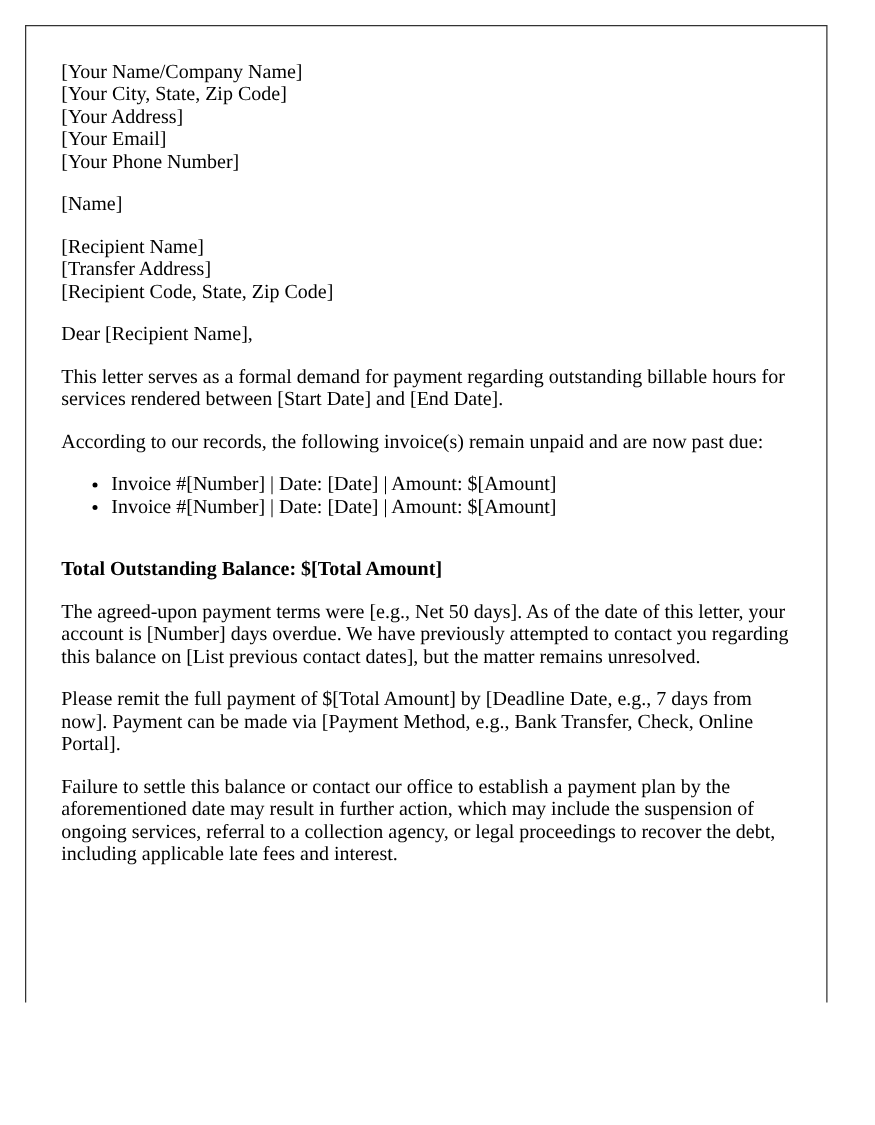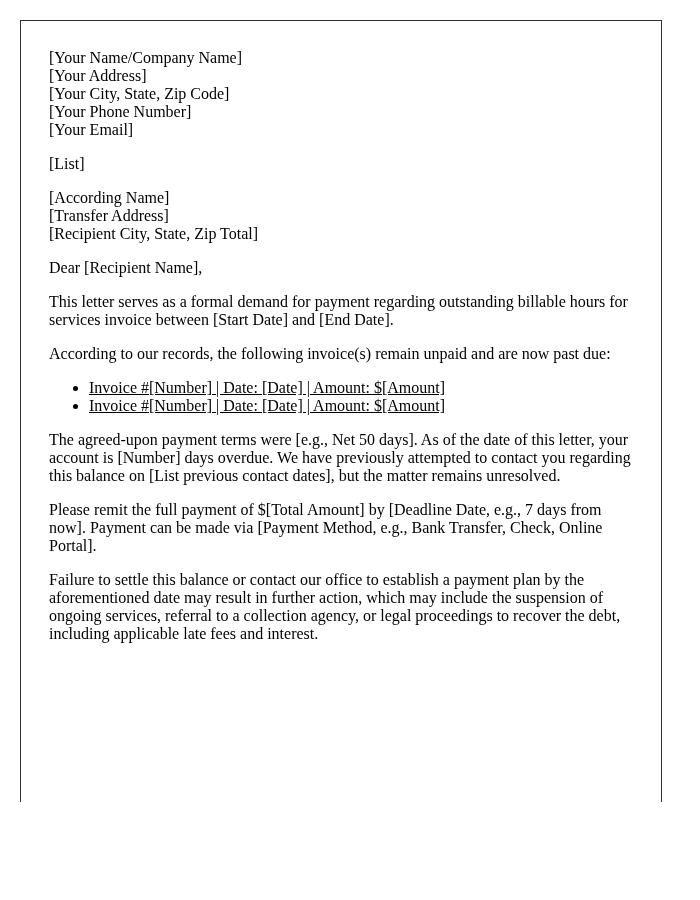--- a/index.html
+++ b/index.html
@@ -39,63 +39,63 @@
     .block {
       margin: 0 0 16px 0;
     }
     .block div {
       margin: 0;
     }
     .bold {
       font-weight: bold;
     }
     ul.invoice-list {
-      margin: 0 0 16px 0;
+      margin: 0 0 32px 0;
       padding-left: 40px;
       list-style: disc;
-      text-decoration: underline;
     }
     ul.invoice-list li {
       margin: 0;
     }
   </style>
 </head>
 <body>
 
 <div class="page-clip">
   <div class="letter">
 
     <div class="block">
       <div>[Your Name/Company Name]</div>
+      <div>[Your City, State, Zip Code]</div>
       <div>[Your Address]</div>
-      <div>[Your City, State, Zip Code]</div>
+      <div>[Your Email]</div>
       <div>[Your Phone Number]</div>
-      <div>[Your Email]</div>
     </div>
 
-    <p>[List]</p>
+    <p>[Name]</p>
 
     <div class="block">
-      <div>[According Name]</div>
+      <div>[Recipient Name]</div>
       <div>[Transfer Address]</div>
-      <div>[Recipient City, State, Zip Total]</div>
+      <div>[Recipient Code, State, Zip Code]</div>
     </div>
 
 
     <p>Dear [Recipient Name],</p>
 
-    <p>This letter serves as a formal demand for payment regarding outstanding billable hours for services invoice between [Start Date] and [End Date].</p>
+    <p>This letter serves as a formal demand for payment regarding outstanding billable hours for services rendered between [Start Date] and [End Date].</p>
 
     <p>According to our records, the following invoice(s) remain unpaid and are now past due:</p>
 
     <ul class="invoice-list">
       <li>Invoice #[Number] | Date: [Date] | Amount: $[Amount]</li>
       <li>Invoice #[Number] | Date: [Date] | Amount: $[Amount]</li>
     </ul>
 
+    <p class="bold">Total Outstanding Balance: $[Total Amount]</p>
 
     <p>The agreed-upon payment terms were [e.g., Net 50 days]. As of the date of this letter, your account is [Number] days overdue. We have previously attempted to contact you regarding this balance on [List previous contact dates], but the matter remains unresolved.</p>
 
     <p>Please remit the full payment of $[Total Amount] by [Deadline Date, e.g., 7 days from now]. Payment can be made via [Payment Method, e.g., Bank Transfer, Check, Online Portal].</p>
 
     <p>Failure to settle this balance or contact our office to establish a payment plan by the aforementioned date may result in further action, which may include the suspension of ongoing services, referral to a collection agency, or legal proceedings to recover the debt, including applicable late fees and interest.</p>
 
 
   </div>
 </div>

